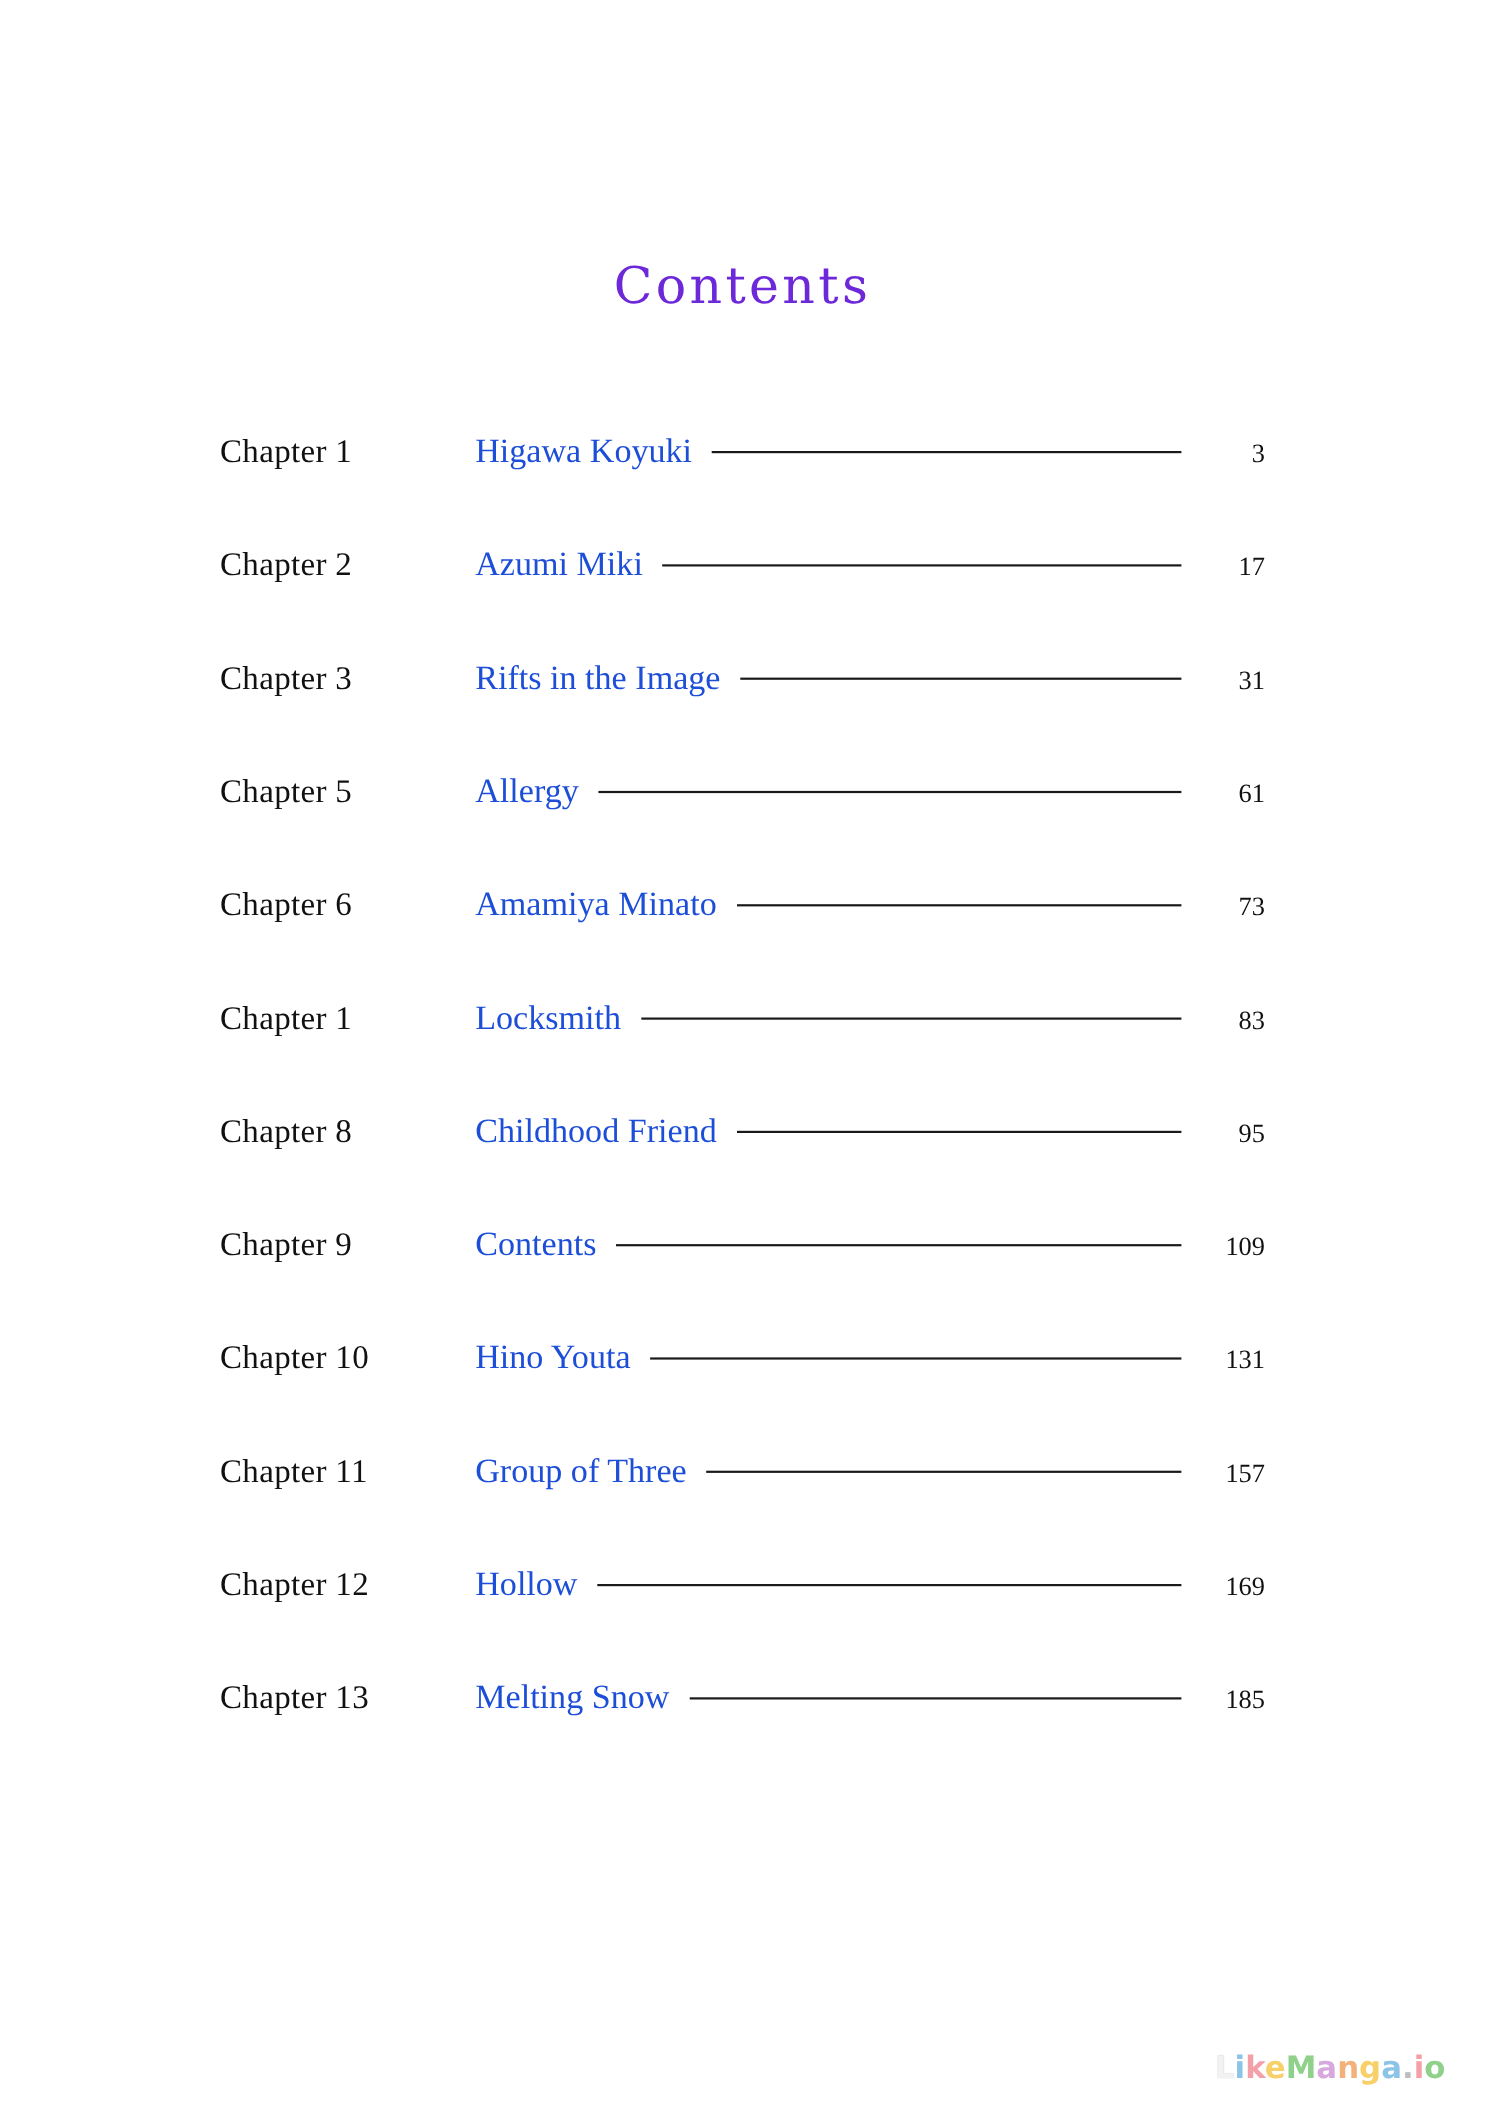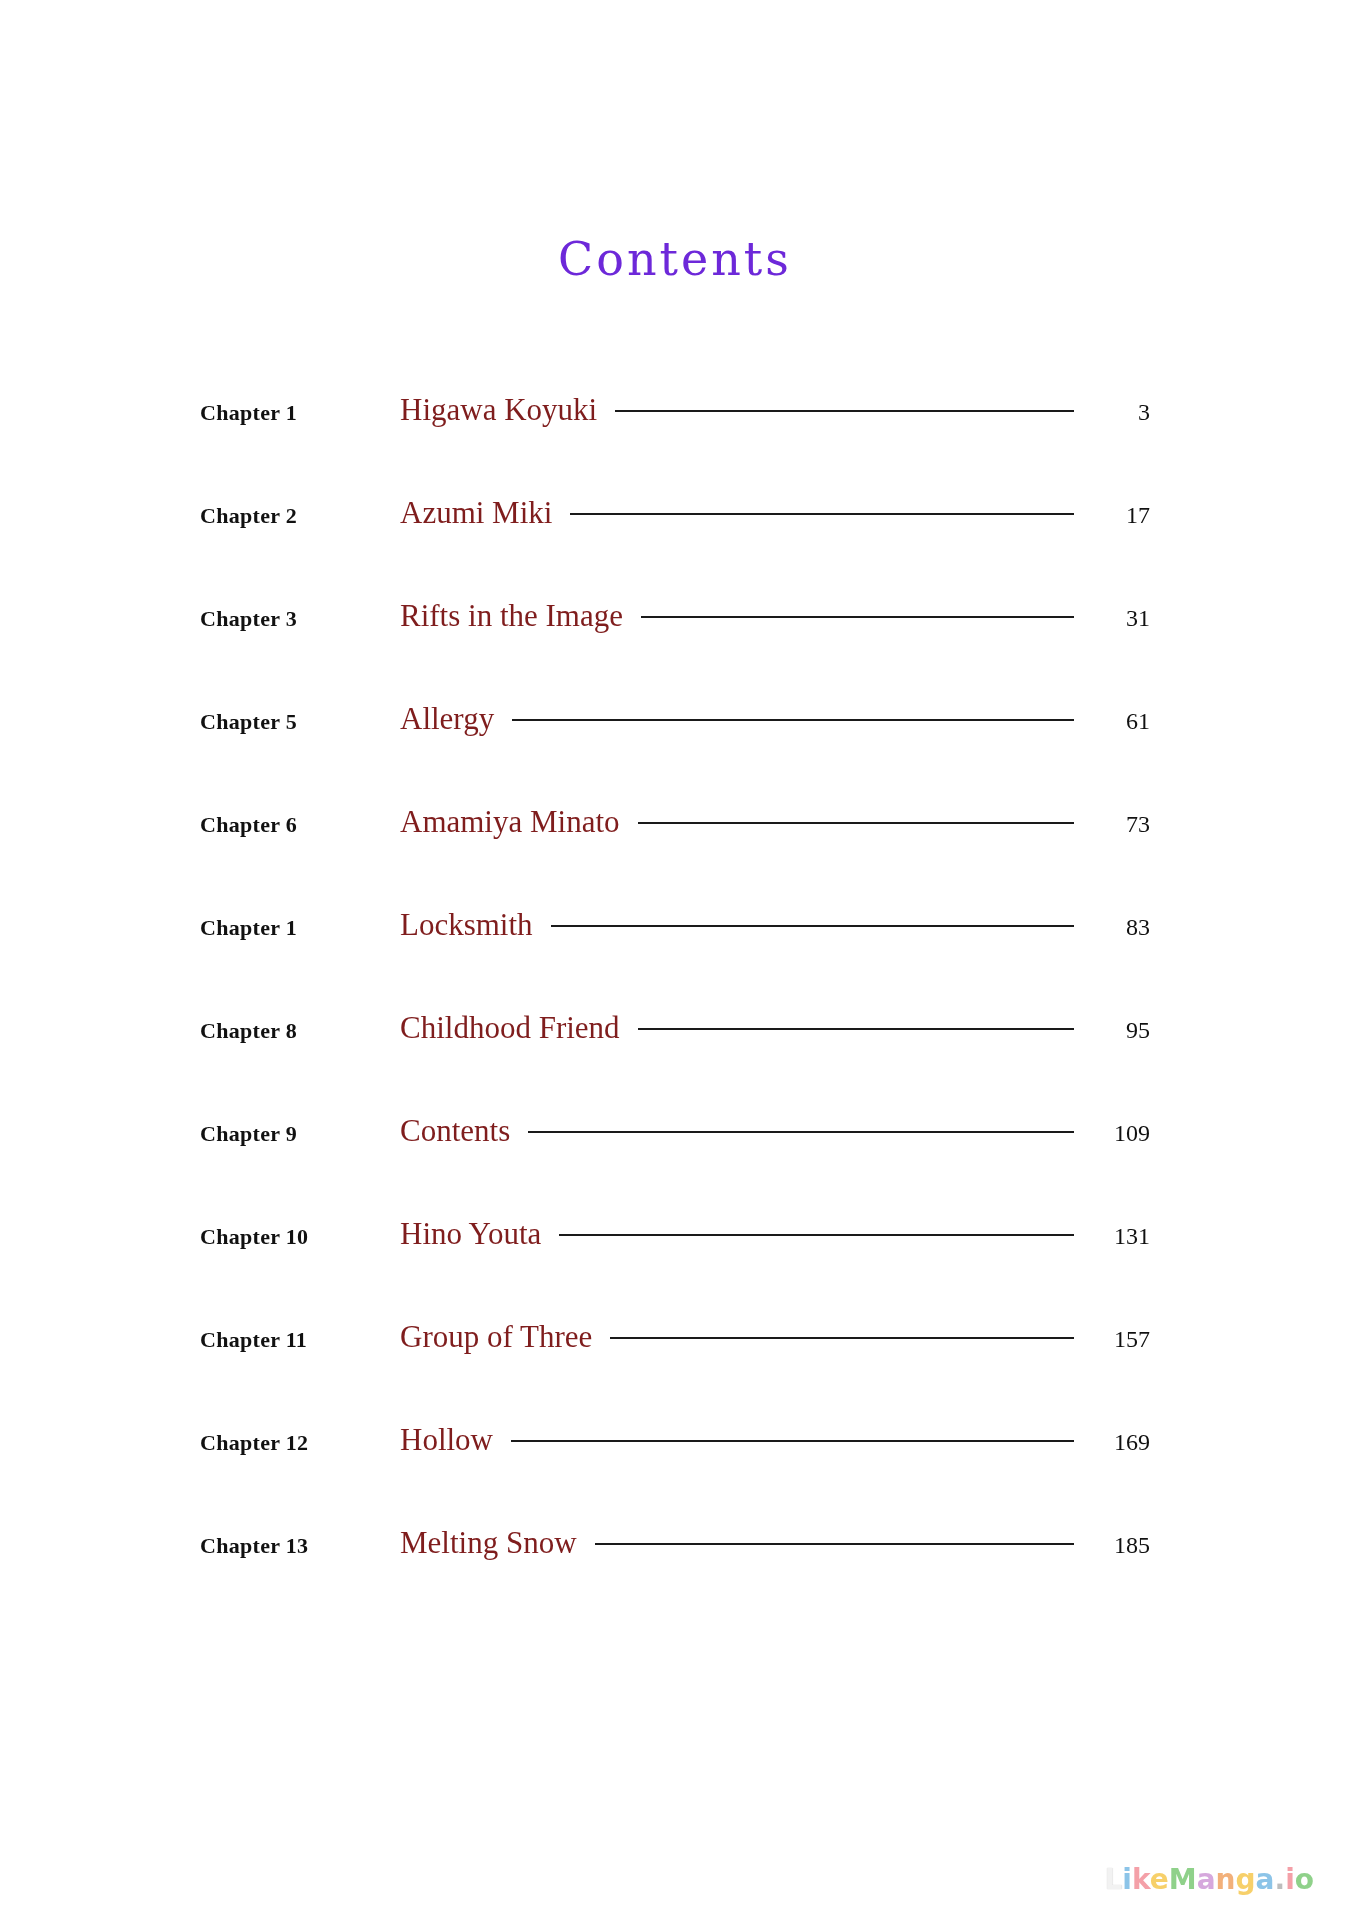--- a/index.html
+++ b/index.html
@@ -45,33 +45,34 @@
   .toc-row {
     display: flex;
     align-items: baseline;
     height: 103px;
   }
 
   .chapter-label {
     width: 200px;
     flex: 0 0 200px;
     font-family: "Liberation Serif", serif;
-    font-weight: bold;
-    font-size: 22px;
+    font-weight: normal;
+    font-size: 30px;
     color: #111111;
     letter-spacing: 0.3px;
     white-space: nowrap;
   }
 
   .chapter-title {
     font-family: "Liberation Serif", serif;
     font-size: 31px;
-    color: #7f1d1d;
+    color: #1d4ed8;
     white-space: nowrap;
     padding-right: 18px;
+    margin-left: 32px;
   }
 
   .leader {
     flex: 1 1 auto;
     position: relative;
     height: 1px;
     top: -9px;
   }
   .leader::before {
     content: "";

